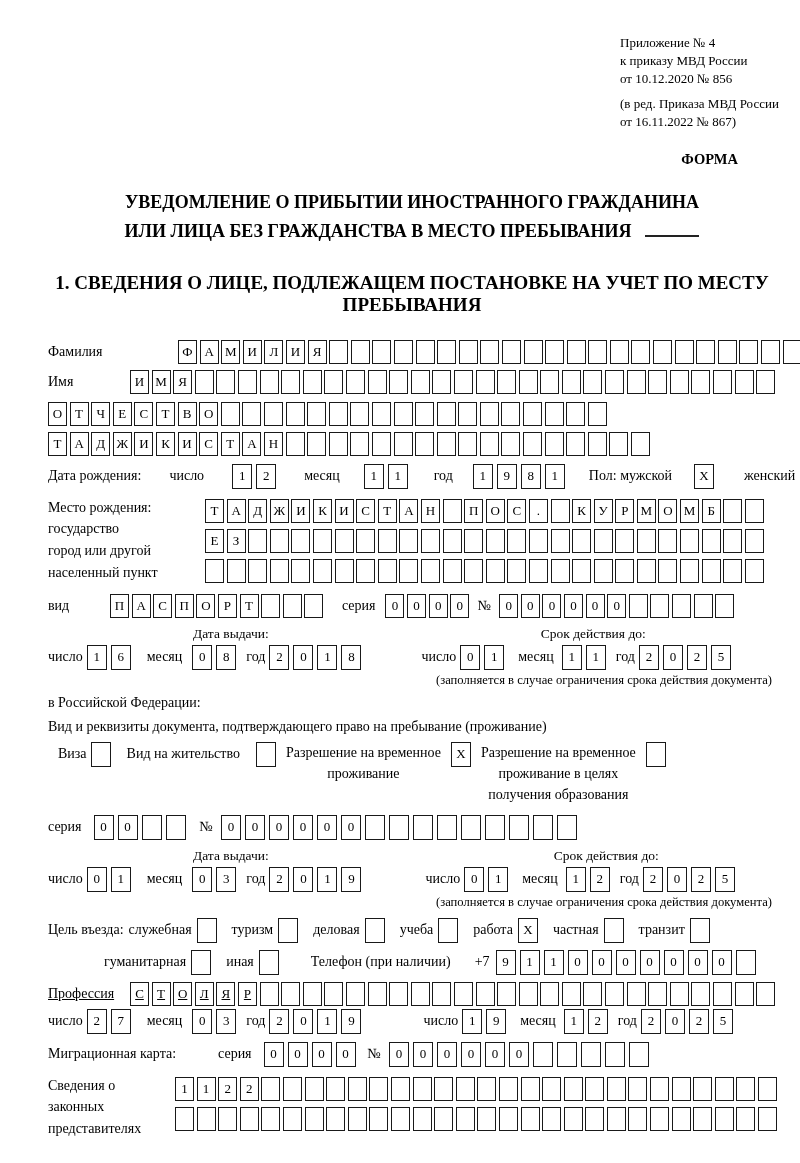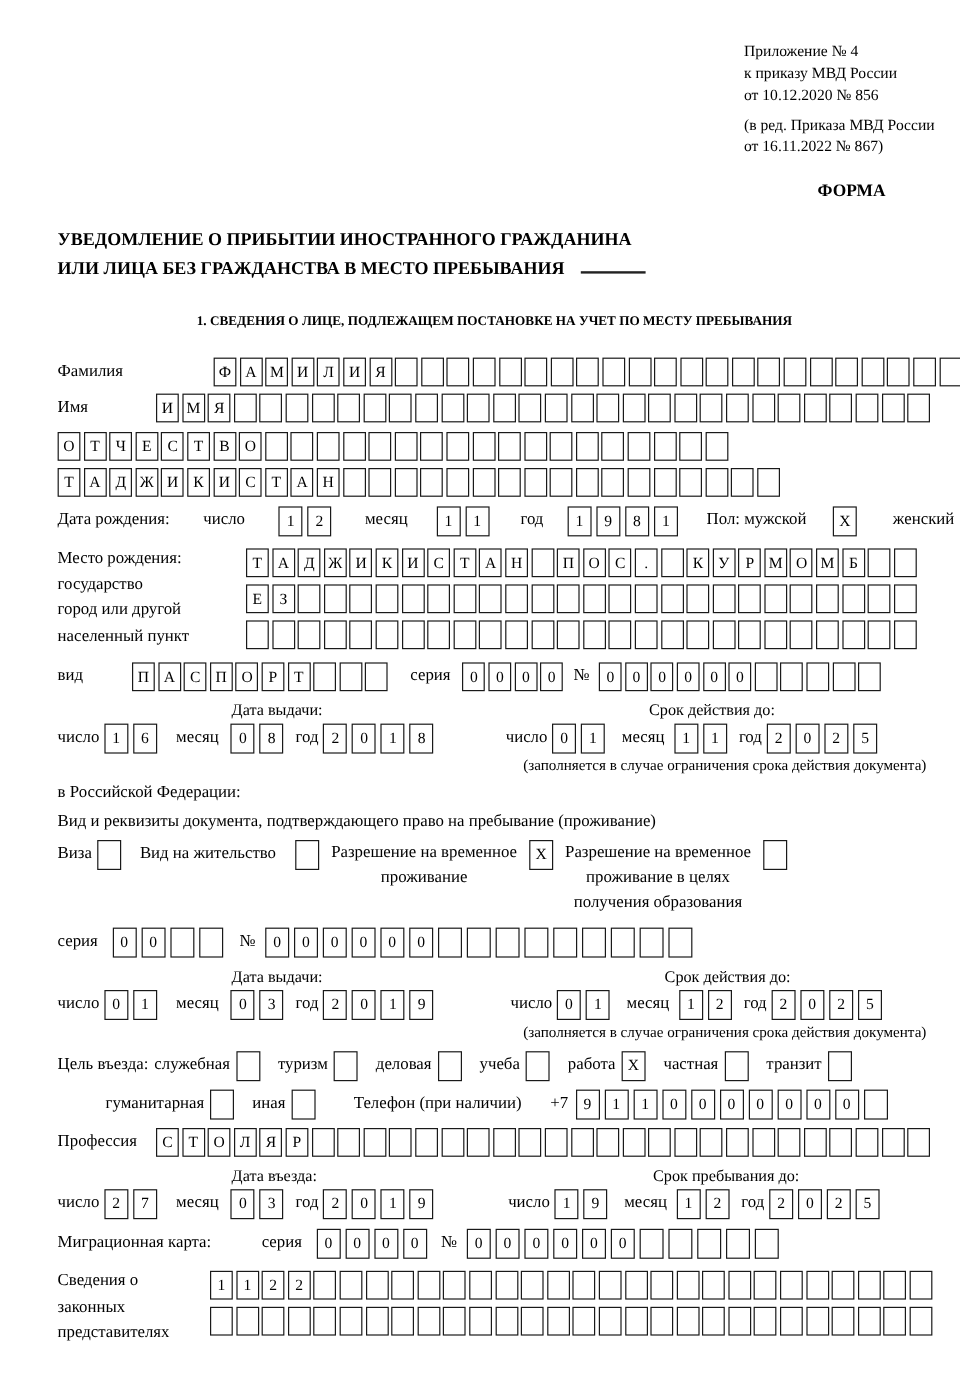--- a/index.html
+++ b/index.html
@@ -9,24 +9,24 @@
     font-family:"Liberation Serif","DejaVu Serif",serif;
     color:#000; font-size:14px;
   }
   .page { width:800px; height:1163px; padding:34px 24px 0 48px; overflow:hidden; }
 
   
   .hdr { margin-left:572px; width:200px; font-size:13px; line-height:1.4; }
   .hdr .grp2 { margin-top:6px; }
   .forma { text-align:right; font-weight:bold; font-size:14.5px; margin:20px 38px 0 0; }
 
-  .title { font-weight:bold; font-size:15px; line-height:1.6; margin-top:20px; }
+  .title { text-align:center; font-weight:bold; font-size:18px; line-height:1.6; margin-top:20px; }
   .uline { display:inline-block; width:54px; border-bottom:2px solid #222; margin-left:14px; vertical-align:baseline; }
 
-  .sec { font-weight:bold; font-size:11px; margin-top:26px; text-align:center; }
+  .sec { font-weight:bold; font-size:19px; margin-top:26px; text-align:center; }
 
   
   .cells { display:flex; flex-wrap:nowrap; }
   .cell {
     flex:none; width:19px; height:24px; border:1.7px solid #191919;
     margin-right:2.6px; display:inline-flex; align-items:center; justify-content:center;
     font-size:13px; font-family:"Liberation Serif",serif; background:#fff;
   }
   .daterow .cell, .cb .cell { width:20px; height:25px; margin-right:4px; }
   .cb { display:inline-flex; }
@@ -408,21 +408,21 @@
         <span class="cell">0</span>
         <span class="cell">2</span>
         <span class="cell">5</span>
       </div>
   </div>
   <div class="note">(заполняется в случае ограничения срока действия документа)</div>
 
   <div style="margin-top:7px;">в Российской Федерации:</div>
   <div style="margin-top:8px;">Вид и реквизиты документа, подтверждающего право на пребывание (проживание)</div>
 
-  <div class="rowtop cb" style="margin-top:7px; display:flex;">
+  <div class="rowtop cb" style="margin-top:7px; display:flex;margin-left:10px;">
     <span class="lbl" style="margin-top:4px;">Виза</span>
     <div class="cells" style="margin-left:4px;">
         <span class="cell"></span>
       </div>
     <span class="lbl" style="margin-left:16px; margin-top:4px;">Вид на жительство</span>
     <div class="cells" style="margin-left:16px;">
         <span class="cell"></span>
       </div>
     <div class="center2">
       <div>Разрешение на временное</div>
@@ -537,21 +537,21 @@
     <div class="cells">
         <span class="cell"></span>
       </div>
     <span class="lbl purpose-label pgap">транзит</span>
     <div class="cells">
         <span class="cell"></span>
       </div>
   </div>
 
   <div class="row daterow" style="margin-top:7px;">
-    <span class="lbl purpose-label" style="margin-left:40px;">гуманитарная</span>
+    <span class="lbl purpose-label" style="margin-left:56px;">гуманитарная</span>
     <div class="cells">
         <span class="cell"></span>
       </div>
     <span class="lbl purpose-label pgap">иная</span>
     <div class="cells">
         <span class="cell"></span>
       </div>
     <span class="lbl" style="margin-left:28px;">Телефон (при наличии)</span>
     <span class="lbl" style="margin-left:24px; margin-right:6px;">+7</span>
     <div class="cells">
@@ -562,21 +562,21 @@
         <span class="cell">0</span>
         <span class="cell">0</span>
         <span class="cell">0</span>
         <span class="cell">0</span>
         <span class="cell">0</span>
         <span class="cell">0</span>
         <span class="cell"></span>
       </div>
   </div>
 
-  <div class="row" style="margin-top:7px;">
+  <div class="row" style="margin-top:7px;text-decoration:underline;">
     <span class="lbl" style="width:82px;">Профессия</span>
     <div class="cells">
         <span class="cell">С</span>
         <span class="cell">Т</span>
         <span class="cell">О</span>
         <span class="cell">Л</span>
         <span class="cell">Я</span>
         <span class="cell">Р</span>
         <span class="cell"></span>
         <span class="cell"></span>
@@ -598,24 +598,20 @@
         <span class="cell"></span>
         <span class="cell"></span>
         <span class="cell"></span>
         <span class="cell"></span>
         <span class="cell"></span>
         <span class="cell"></span>
         <span class="cell"></span>
       </div>
   </div>
 
-  <div class="dhead">
-    <span style="margin-left:145px;">Дата въезда:</span>
-    <span style="margin-left:280px;">Срок пребывания до:</span>
-  </div>
   <div class="row daterow" style="margin-top:3px;">
     <span class="lbl">число</span>
     <div class="cells" style="margin-left:4px;">
         <span class="cell">2</span>
         <span class="cell">7</span>
       </div>
     <span class="lbl" style="margin-left:12px; margin-right:10px;">месяц</span>
     <div class="cells">
         <span class="cell">0</span>
         <span class="cell">3</span>

